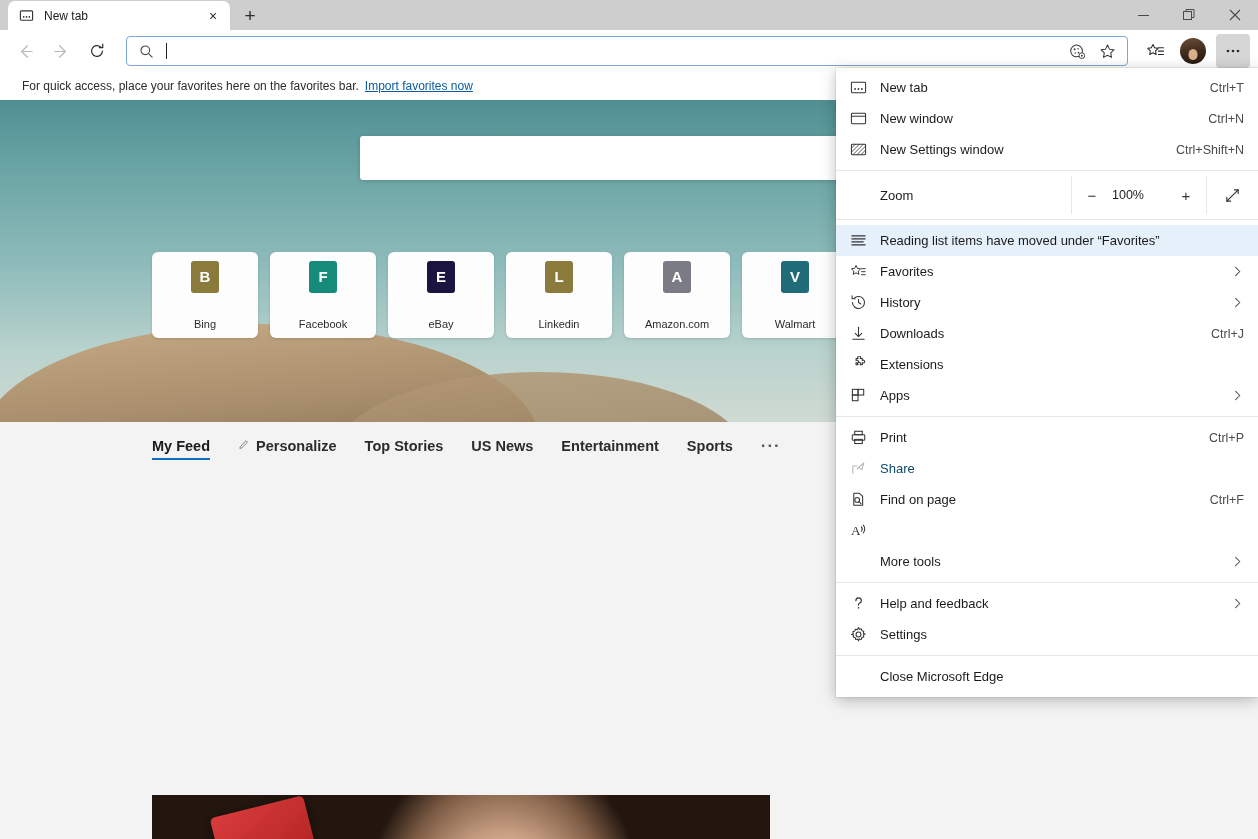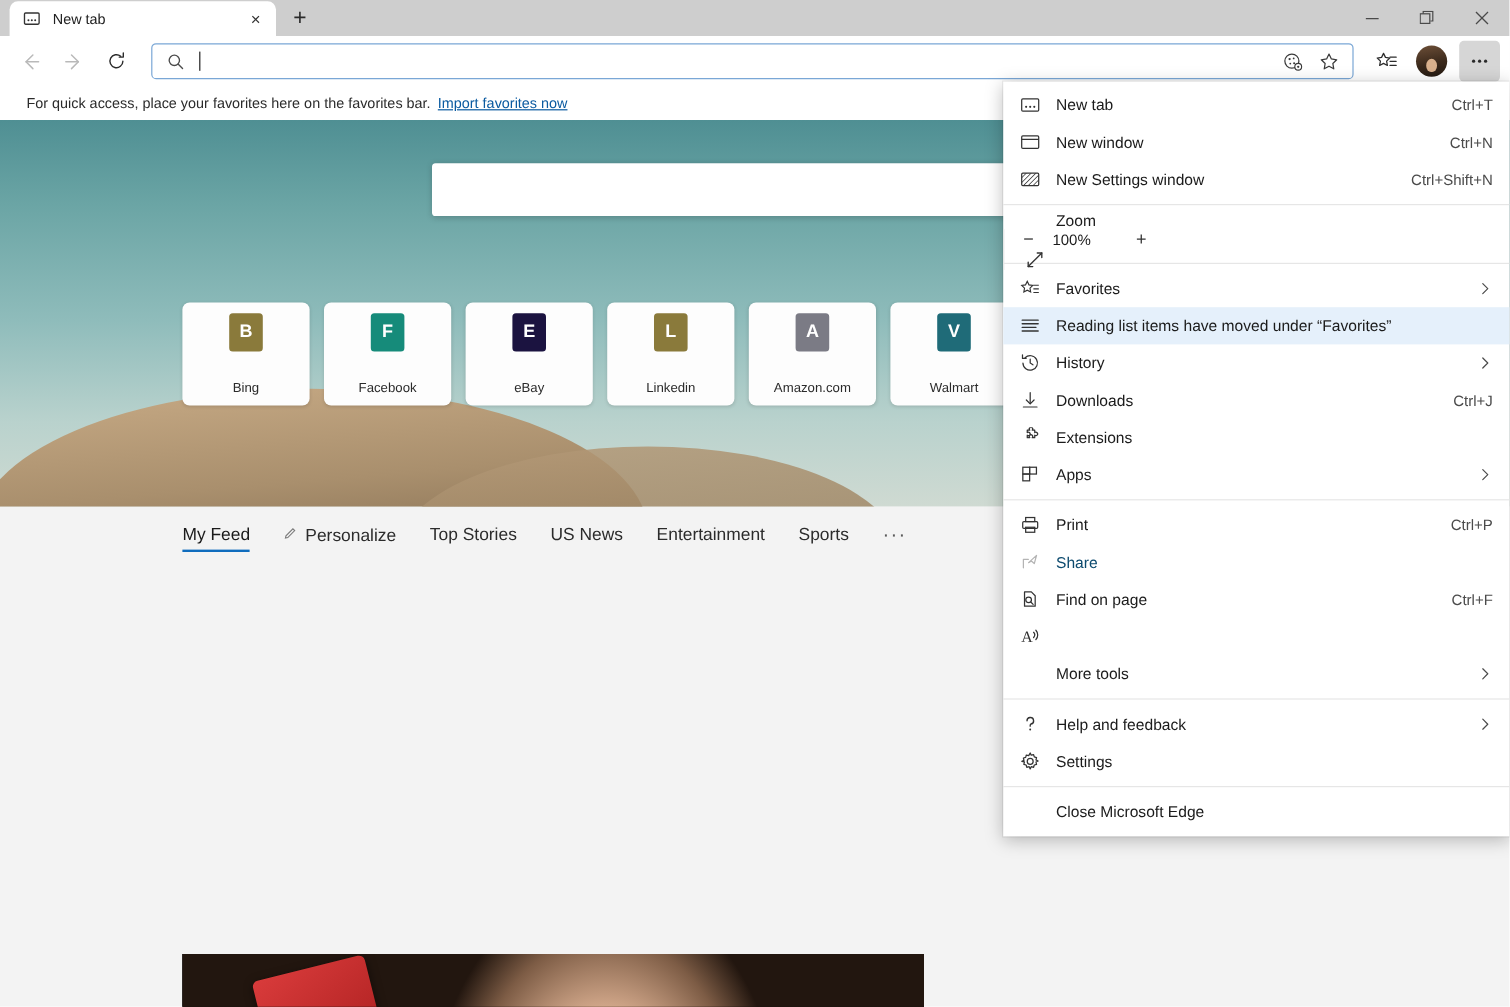--- a/index.html
+++ b/index.html
@@ -149,23 +149,23 @@
   }
   .tile-label { font-size: 11px; color: #2b2b2b; margin-top: 16px; }
 
   
   .feedwrap { position: relative; width: 1258px; background: #f3f3f3; }
   .feednav {
     position: absolute; left: 152px; top: 14px;
     display: flex; align-items: center; gap: 28px;
   }
   .feedtab {
-    font-size: 14.5px; color: #2b2b2b; font-weight: 400;
+    font-size: 14.5px; color: #2b2b2b; font-weight: 700;
     padding-bottom: 6px; position: relative; white-space: nowrap;
-    display: flex; align-items: flex-end; gap: 5px;
+    display: flex; align-items: flex-start; gap: 5px;
   }
   .feedtab.active { color: #1a1a1a; }
   .feedtab.active::after {
     content: ""; position: absolute; left: 0; right: 0; bottom: 0;
     height: 2px; background: #0f6cbd;
   }
   .feedtab .pencil { color: #7a7a7a; }
   .feedtab.overflow { color: #5a5a5a; font-size: 17px; letter-spacing: 1px; }
 
   .hero-card {
@@ -206,21 +206,21 @@
   .mi-ico {
     width: 44px; flex: 0 0 44px; display: flex;
     align-items: center; justify-content: center; color: #333;
   }
   .mi.disabled .mi-ico { color: #b4b4b4; }
   .mi-ico.blank { }
   .mi-label { flex: 1; white-space: nowrap; }
   .mi-accel { color: #4b4b4b; font-size: 12.5px; margin-left: 12px; }
   .mi-chev { color: #4b4b4b; margin-left: 10px; display: flex; }
   .msep { height: 1px; background: #e6e6e6; margin: 5px 0; }
-  .zoomrow { height: 38px; display: flex; align-items: stretch; font-size: 13px; flex-direction: column; }
+  .zoomrow { height: 38px; display: flex; align-items: stretch; font-size: 13px; }
   .zoomrow .zlabel {
     flex: 1; display: flex; align-items: center; padding-left: 44px; color: #1b1b1b;
   }
   .zgrp { display: flex; align-items: center; border-left: 1px solid #e6e6e6; }
   .zbtn {
     width: 40px; display: flex; align-items: center; justify-content: center;
     color: #333; font-size: 15px;
   }
   .zval { width: 54px; text-align: left; font-size: 12.5px; color: #1b1b1b; }
   .zfull {
@@ -468,47 +468,47 @@
         <svg width="17" height="17" viewBox="0 0 18 18">
             <path d="M11 3h4v4" fill="none" stroke="currentColor" stroke-width="1.2" stroke-linecap="round" stroke-linejoin="round"></path>
             <path d="M7 15H3v-4" fill="none" stroke="currentColor" stroke-width="1.2" stroke-linecap="round" stroke-linejoin="round"></path>
             <line x1="15" y1="3" x2="3" y2="15" stroke="currentColor" stroke-width="1.2" stroke-linecap="round"></line>
           </svg>
       </span>
     </div>
 
     <div class="msep"></div>
 
+    <div class="mi hl">
+      <span class="mi-ico">
+        <svg width="17" height="17" viewBox="0 0 18 18">
+            <line x1="2" y1="4" x2="16" y2="4" stroke="currentColor" stroke-width="1.3" stroke-linecap="round"></line>
+            <line x1="2" y1="7.2" x2="16" y2="7.2" stroke="currentColor" stroke-width="1.3" stroke-linecap="round"></line>
+            <line x1="2" y1="10.4" x2="14" y2="10.4" stroke="currentColor" stroke-width="1.3" stroke-linecap="round"></line>
+            <line x1="2" y1="13.6" x2="16" y2="13.6" stroke="currentColor" stroke-width="1.3" stroke-linecap="round"></line>
+          </svg>
+      </span>
+      <span class="mi-label">Reading list items have moved under “Favorites”</span>
+    </div>
+
     <div class="mi">
       <span class="mi-ico">
         <svg width="17" height="17" viewBox="0 0 18 18">
             <path d="M6.4 2.6l1.5 3.1 3.4.5-2.5 2.4.6 3.4-3-1.6-3 1.6.6-3.4-2.5-2.4 3.4-.5z" fill="none" stroke="currentColor" stroke-width="1"></path>
             <line x1="11.8" y1="6" x2="16.6" y2="6" stroke="currentColor" stroke-width="1"></line>
             <line x1="11.8" y1="9.2" x2="16.6" y2="9.2" stroke="currentColor" stroke-width="1"></line>
             <line x1="11.8" y1="12.4" x2="16.6" y2="12.4" stroke="currentColor" stroke-width="1"></line>
           </svg>
       </span>
       <span class="mi-label">Favorites</span>
       <span class="mi-chev">
         <svg width="13" height="13" viewBox="0 0 14 14">
             <path d="M5 2.5l4.5 4.5L5 11.5" fill="none" stroke="currentColor" stroke-width="1.1" stroke-linecap="round" stroke-linejoin="round"></path>
           </svg>
       </span>
-    </div>
-
-    <div class="mi hl">
-      <span class="mi-ico">
-        <svg width="17" height="17" viewBox="0 0 18 18">
-            <line x1="2" y1="4" x2="16" y2="4" stroke="currentColor" stroke-width="1.3" stroke-linecap="round"></line>
-            <line x1="2" y1="7.2" x2="16" y2="7.2" stroke="currentColor" stroke-width="1.3" stroke-linecap="round"></line>
-            <line x1="2" y1="10.4" x2="14" y2="10.4" stroke="currentColor" stroke-width="1.3" stroke-linecap="round"></line>
-            <line x1="2" y1="13.6" x2="16" y2="13.6" stroke="currentColor" stroke-width="1.3" stroke-linecap="round"></line>
-          </svg>
-      </span>
-      <span class="mi-label">Reading list items have moved under “Favorites”</span>
     </div>
 
     <div class="mi">
       <span class="mi-ico">
         <svg width="17" height="17" viewBox="0 0 18 18">
             <path d="M2.6 9a6.4 6.4 0 1 0 1.9-4.6" fill="none" stroke="currentColor" stroke-width="1.1" stroke-linecap="round"></path>
             <path d="M2.2 1.8v3.2h3.2" fill="none" stroke="currentColor" stroke-width="1.1" stroke-linecap="round" stroke-linejoin="round"></path>
             <path d="M9 5.6V9l2.4 1.6" fill="none" stroke="currentColor" stroke-width="1.1" stroke-linecap="round"></path>
           </svg>
       </span>

